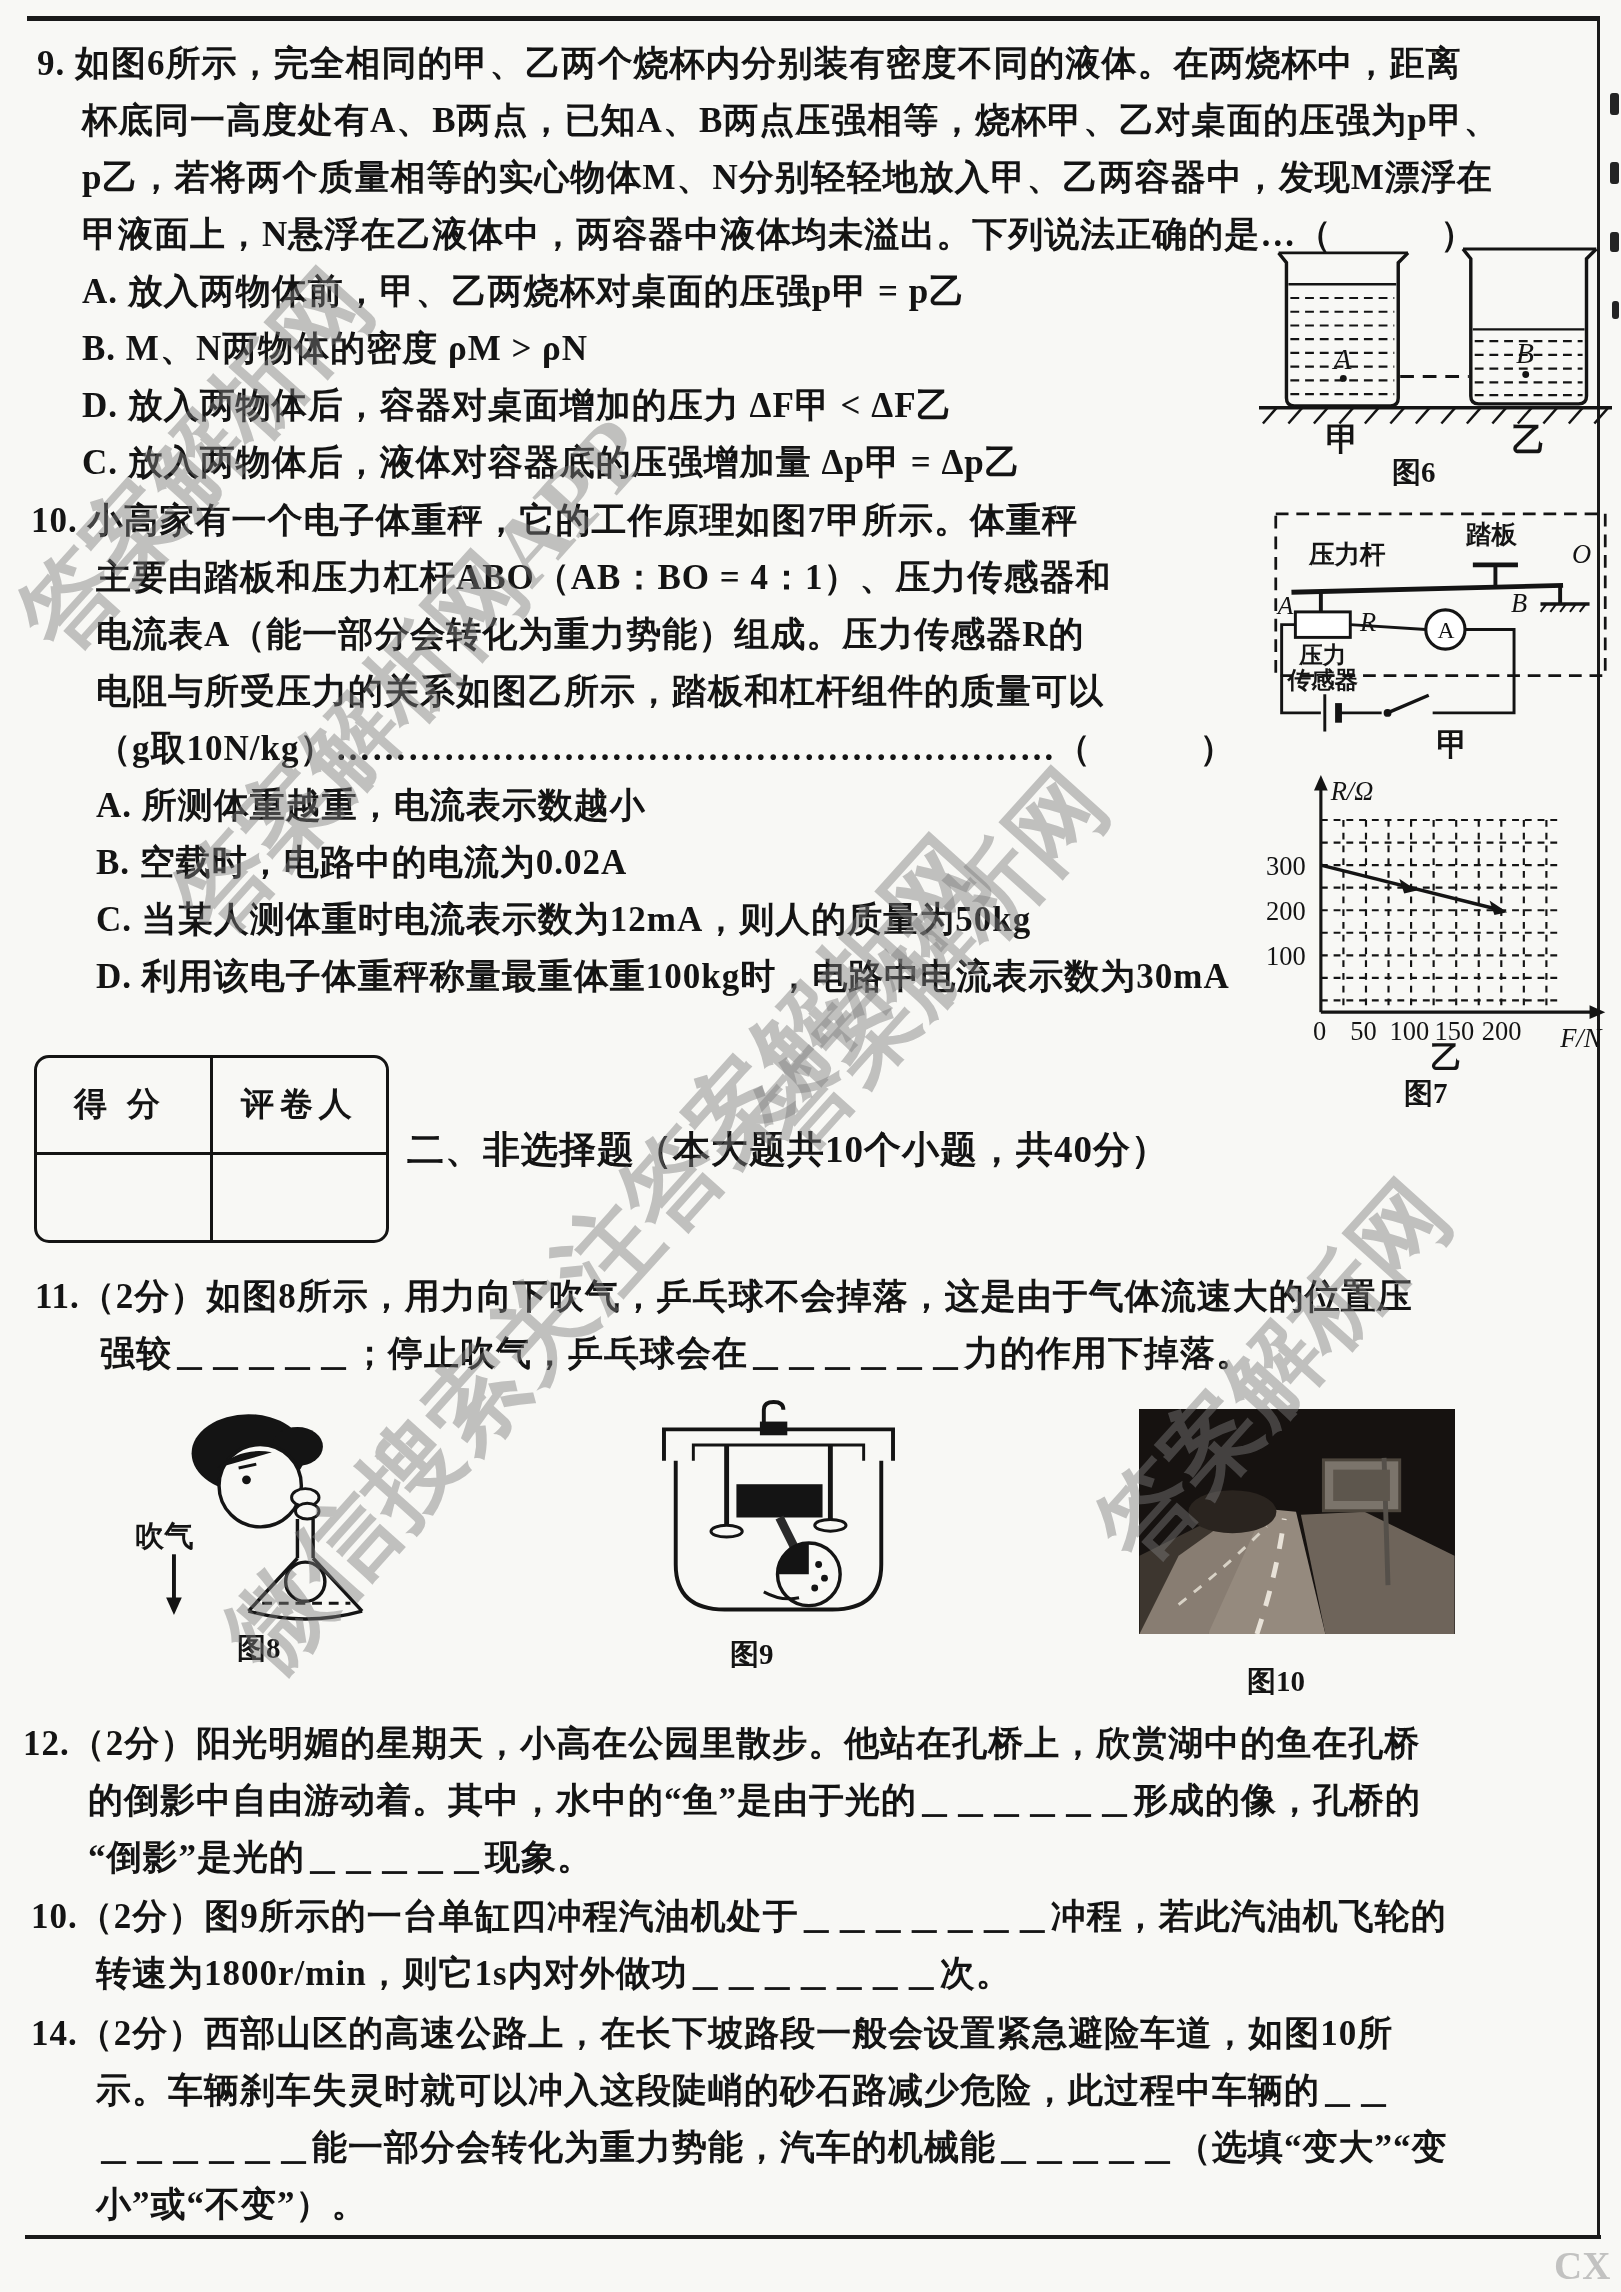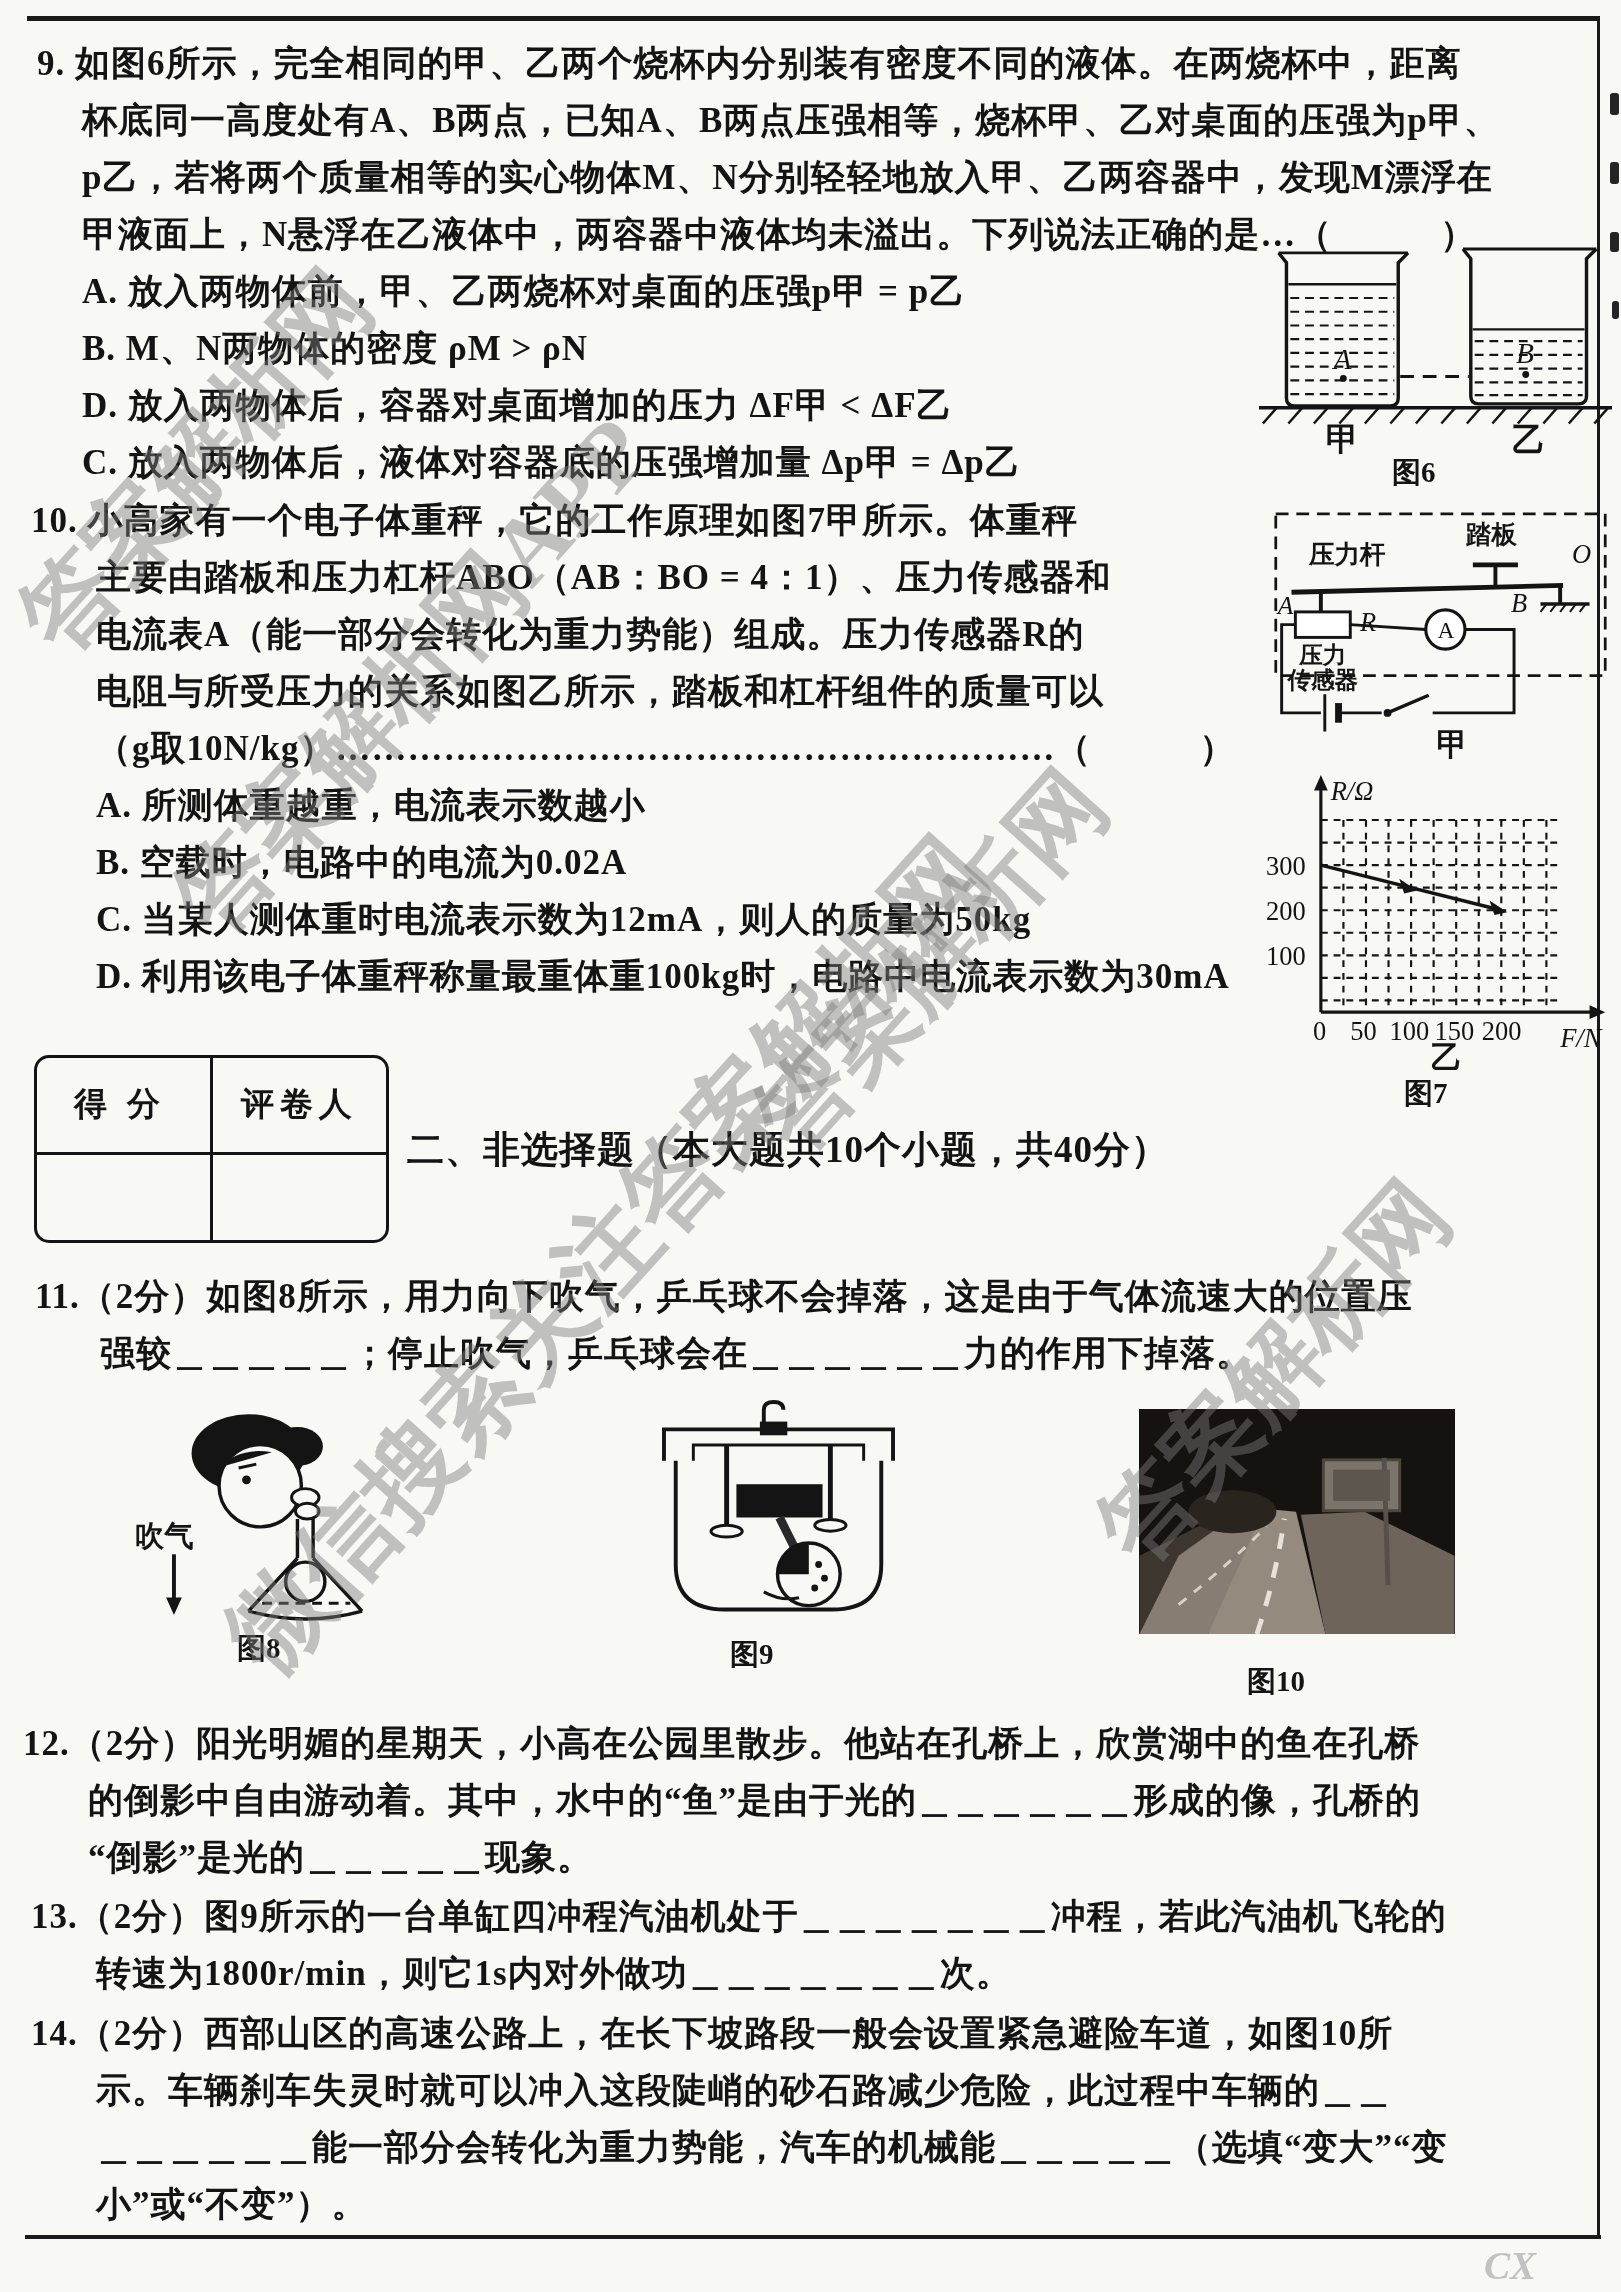--- a/index.html
+++ b/index.html
@@ -327,32 +327,32 @@
   </div>
   <div class="caption" style="left:1247px;top:1662px;">图10</div>
 
   <div class="qblock" style="left:23px;top:1715px;">
     <div class="line">12.（2分）阳光明媚的星期天，小高在公园里散步。他站在孔桥上，欣赏湖中的鱼在孔桥</div>
     <div class="line ind2">的倒影中自由游动着。其中，水中的“鱼”是由于光的＿＿＿＿＿＿形成的像，孔桥的</div>
     <div class="line ind2">“倒影”是光的＿＿＿＿＿现象。</div>
   </div>
 
   <div class="qblock" style="left:31px;top:1888px;">
-    <div class="line">13.（2分）图9所示的一台单缸四冲程汽油机处于＿＿＿＿＿＿＿冲程，若此汽油机飞轮的</div>
+    <div class="line">10.（2分）图9所示的一台单缸四冲程汽油机处于＿＿＿＿＿＿＿冲程，若此汽油机飞轮的</div>
     <div class="line ind2">转速为1800r/min，则它1s内对外做功＿＿＿＿＿＿＿次。</div>
   </div>
 
   <div class="qblock" style="left:31px;top:2005px;">
     <div class="line">14.（2分）西部山区的高速公路上，在长下坡路段一般会设置紧急避险车道，如图10所</div>
     <div class="line ind2">示。车辆刹车失灵时就可以冲入这段陡峭的砂石路减少危险，此过程中车辆的＿＿</div>
     <div class="line ind2">＿＿＿＿＿＿能一部分会转化为重力势能，汽车的机械能＿＿＿＿＿（选填“变大”“变</div>
     <div class="line ind2">小”或“不变”）。</div>
   </div>
 
   <div class="wm" style="left:196px;top:461px;font-size:94px;">答案解析网</div>
   <div class="wm" style="left:412px;top:676px;font-size:94px;">答案解析网APP</div>
   <div class="wm" style="left:608px;top:1255px;font-size:98px;">微信搜索关注答案解析网</div>
   <div class="wm" style="left:931px;top:961px;font-size:94px;">答案解析网</div>
   <div class="wm" style="left:1274px;top:1372px;font-size:94px;">答案解析网</div>
-  <div class="wm-corner" style="left:1484px;top:2243px;font-style:italic;">CX</div>
+  <div class="wm-corner" style="left:1554px;top:2243px;">CX</div>
 
 </div>
 
 
 </body></html>

